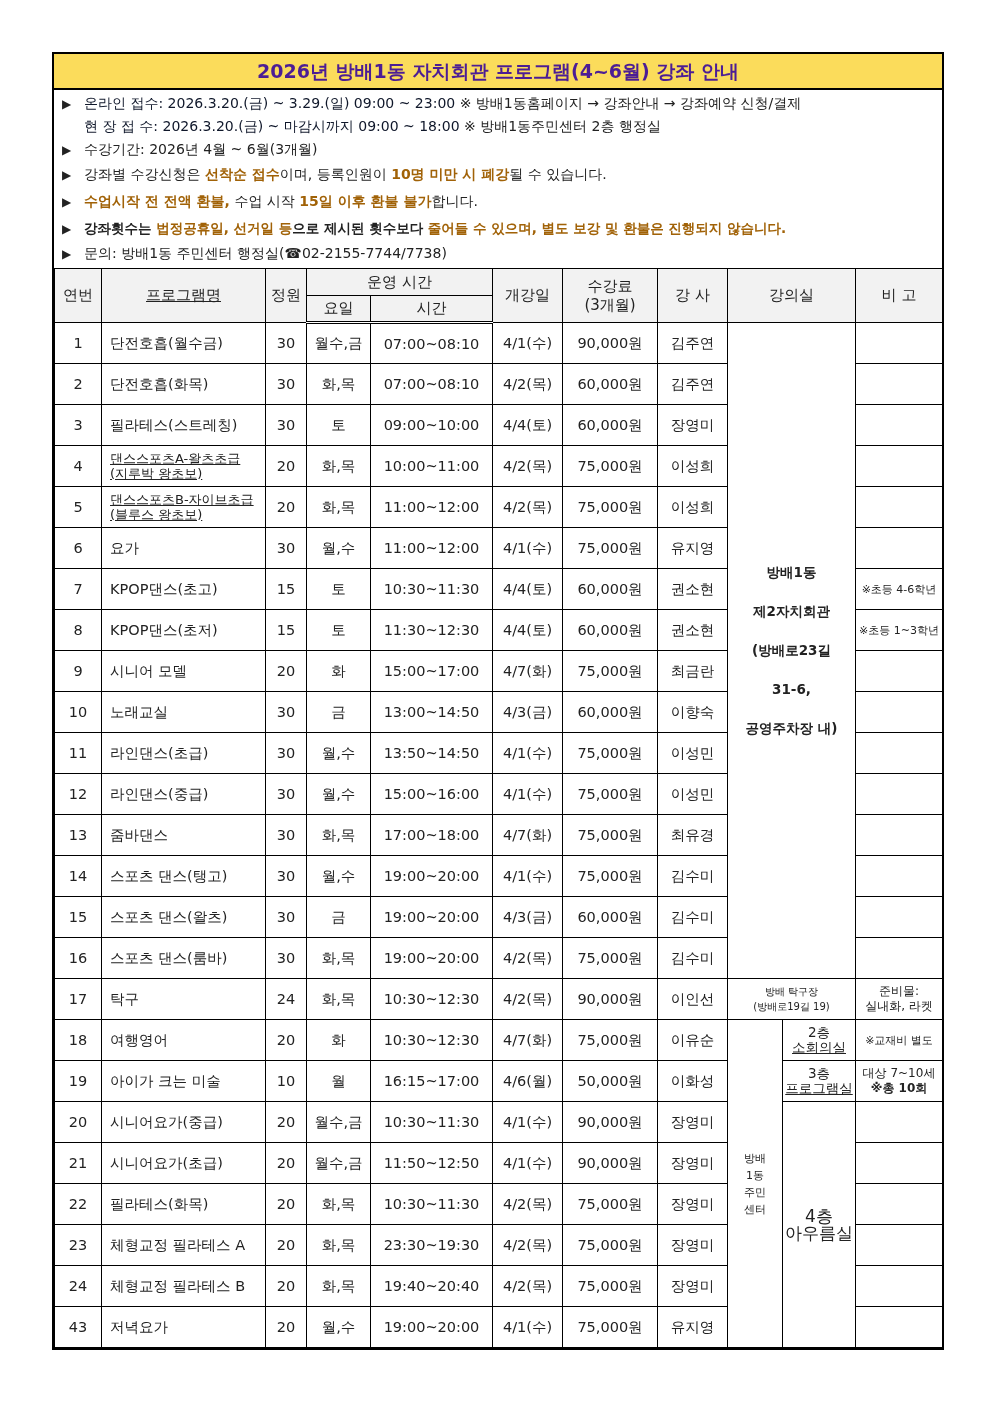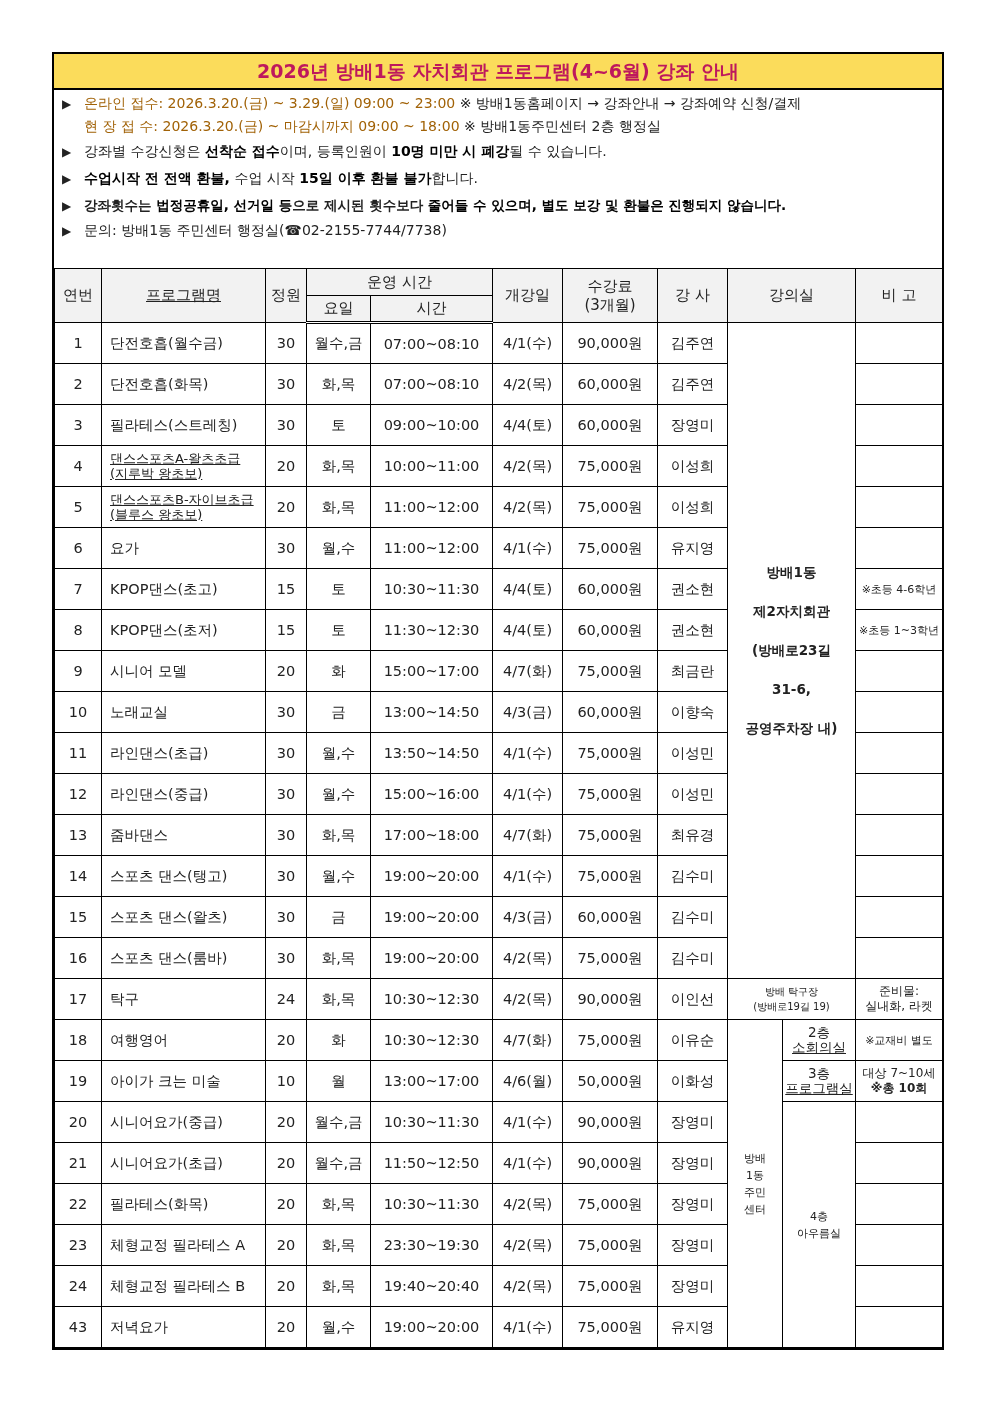--- a/index.html
+++ b/index.html
@@ -1,24 +1,24 @@
 <!DOCTYPE html>
 <html><head>
 <meta charset="utf-8">
 <style>
   * { box-sizing: border-box; margin: 0; padding: 0; }
   body { width: 992px; height: 1403px; background: #fff; font-family: "DejaVu Sans", "Liberation Sans", sans-serif; color: #222; position: relative; }
   .frame { position: absolute; left: 52px; top: 52px; width: 892px; height: 1298px; border: 2px solid #000; }
-  .title { height: 36px; background: #fbdc5b; border-bottom: 2px solid #000; text-align: center; font-size: 19px; font-weight: bold; line-height: 34px; color: #be185d; }
+  .title { height: 36px; background: #fbdc5b; border-bottom: 2px solid #000; text-align: center; font-size: 19px; font-weight: bold; line-height: 34px; color: #4c1d95; }
   .info { padding: 2px 0 0 8px; font-size: 14px; }
   .info-line { height: 23px; line-height: 23px; white-space: nowrap; }
   .info-line.tall { height: 27px; line-height: 27px; }
   .bullet { display: inline-block; width: 22px; font-size: 12px; }
-  .green { color: #a16207; }
-  .red { color: #000000; }
+  .green { color: #0f172a; }
+  .red { color: #a16207; }
   .bold { font-weight: bold; }
   .ind { display: inline-block; width: 22px; }
   table { position: absolute; left: 0; top: 214px; width: 888px; border-collapse: collapse; table-layout: fixed; font-size: 14.5px; }
   th, td { border: 1px solid #000; text-align: center; vertical-align: middle; padding: 0; overflow: hidden; white-space: nowrap; }
   th { background: #f2f2f2; font-weight: normal; font-size: 15px; }
   thead tr:last-child th { border-bottom: 3px double #000; }
   td.name { text-align: left; padding-left: 8px; }
   td.name.small { font-size: 13px; line-height: 15px; }
   tbody tr { height: 41px; }
   td.room { font-size: 13.5px; line-height: 39px; white-space: normal; font-weight: bold; }
@@ -27,20 +27,21 @@
   .u { text-decoration: underline; }
 </style>
 </head>
 <body>
 
 <div class="frame">
   <div class="title">2026년 방배1동 자치회관 프로그램(4~6월) 강좌 안내</div>
   <div class="info">
     <div class="info-line"><span class="bullet">▶</span><span class="green">온라인 접수: 2026.3.20.(금) ~ 3.29.(일) 09:00 ~ 23:00</span> <span>※ 방배1동홈페이지 → 강좌안내 → 강좌예약 신청/결제</span></div>
     <div class="info-line"><span class="ind"></span><span class="green">현 장 접 수: 2026.3.20.(금) ~ 마감시까지 09:00 ~ 18:00</span> <span>※ 방배1동주민센터 2층 행정실</span></div>
+    <div class="info-line"><span class="bullet">▶</span><span>수강기간: 2026년 4월 ~ 6월(3개월)</span></div>
     <div class="info-line tall"><span class="bullet">▶</span><span>강좌별 수강신청은 </span><span class="red bold">선착순 접수</span><span>이며, 등록인원이 </span><span class="red bold">10명 미만 시 폐강</span><span>될 수 있습니다.</span></div>
     <div class="info-line tall"><span class="bullet">▶</span><span class="red bold">수업시작 전 전액 환불,</span><span> 수업 시작 </span><span class="red bold">15일 이후 환불 불가</span><span>합니다.</span></div>
     <div class="info-line tall" style="font-size:13.5px"><span class="bullet">▶</span><span class="bold">강좌횟수는 </span><span class="red bold">법정공휴일, 선거일 등</span><span class="bold">으로 제시된 횟수보다 </span><span class="red bold">줄어들 수 있으며, 별도 보강 및 환불은 진행되지 않습니다.</span></div>
     <div class="info-line"><span class="bullet">▶</span><span>문의: 방배1동 주민센터 행정실(☎02-2155-7744/7738)</span></div>
   </div>
 
   <table>
     <colgroup>
         <col style="width:47px">
         <col style="width:164px">
@@ -283,37 +284,37 @@
             <div>센터</div>
           </td>
           <td class="note2" style="font-size:13.5px"><span>2층</span><br><span class="u">소회의실</span></td>
           <td class="note">※교재비 별도</td>
         </tr>
         <tr>
           <td>19</td>
           <td class="name">아이가 크는 미술</td>
           <td>10</td>
           <td>월</td>
-          <td>13:00~17:00</td>
+          <td>16:15~17:00</td>
           <td>4/6(월)</td>
           <td>50,000원</td>
           <td>이화성</td>
           <td class="note2" style="font-size:13.5px"><span>3층</span><br><span class="u">프로그램실</span></td>
           <td class="note2"><span>대상 7~10세</span><br><span class="bold">※총 10회</span></td>
         </tr>
         <tr>
           <td>20</td>
           <td class="name">시니어요가(중급)</td>
           <td>20</td>
           <td>월수,금</td>
           <td>10:30~11:30</td>
           <td>4/1(수)</td>
           <td>90,000원</td>
           <td>장영미</td>
-          <td rowspan="6" style="font-size:11px;line-height:17px">
+          <td rowspan="6" style="font-size:17px;line-height:17px">
             <div>4층</div>
             <div>아우름실</div>
           </td>
           <td class="note"></td>
         </tr>
         <tr>
           <td>21</td>
           <td class="name">시니어요가(초급)</td>
           <td>20</td>
           <td>월수,금</td>

